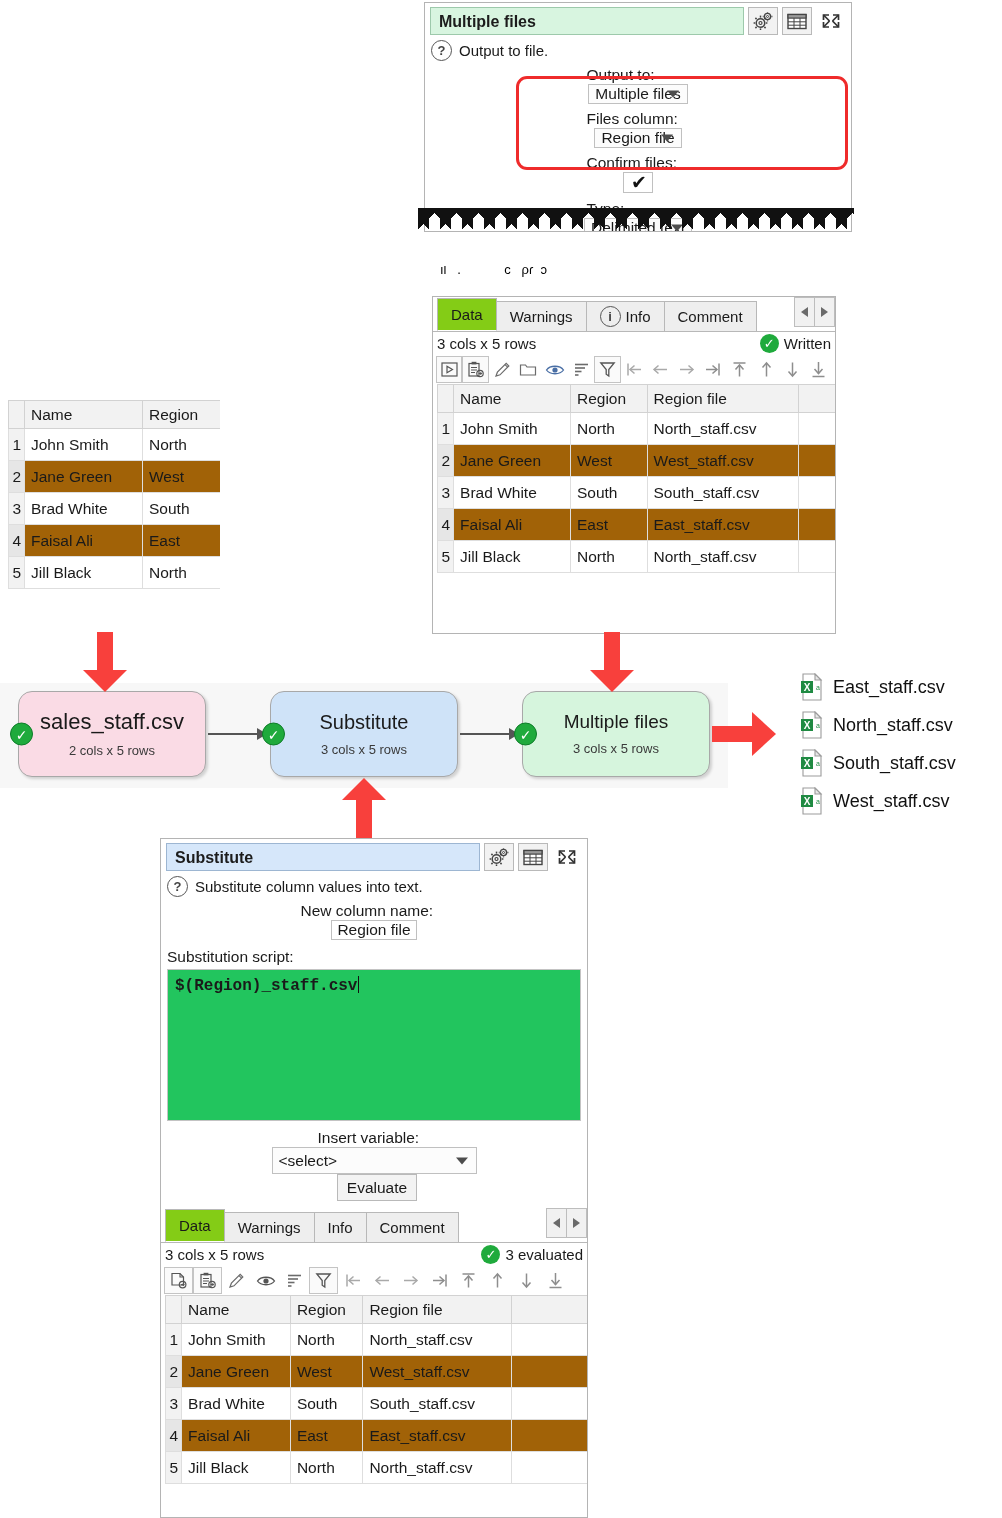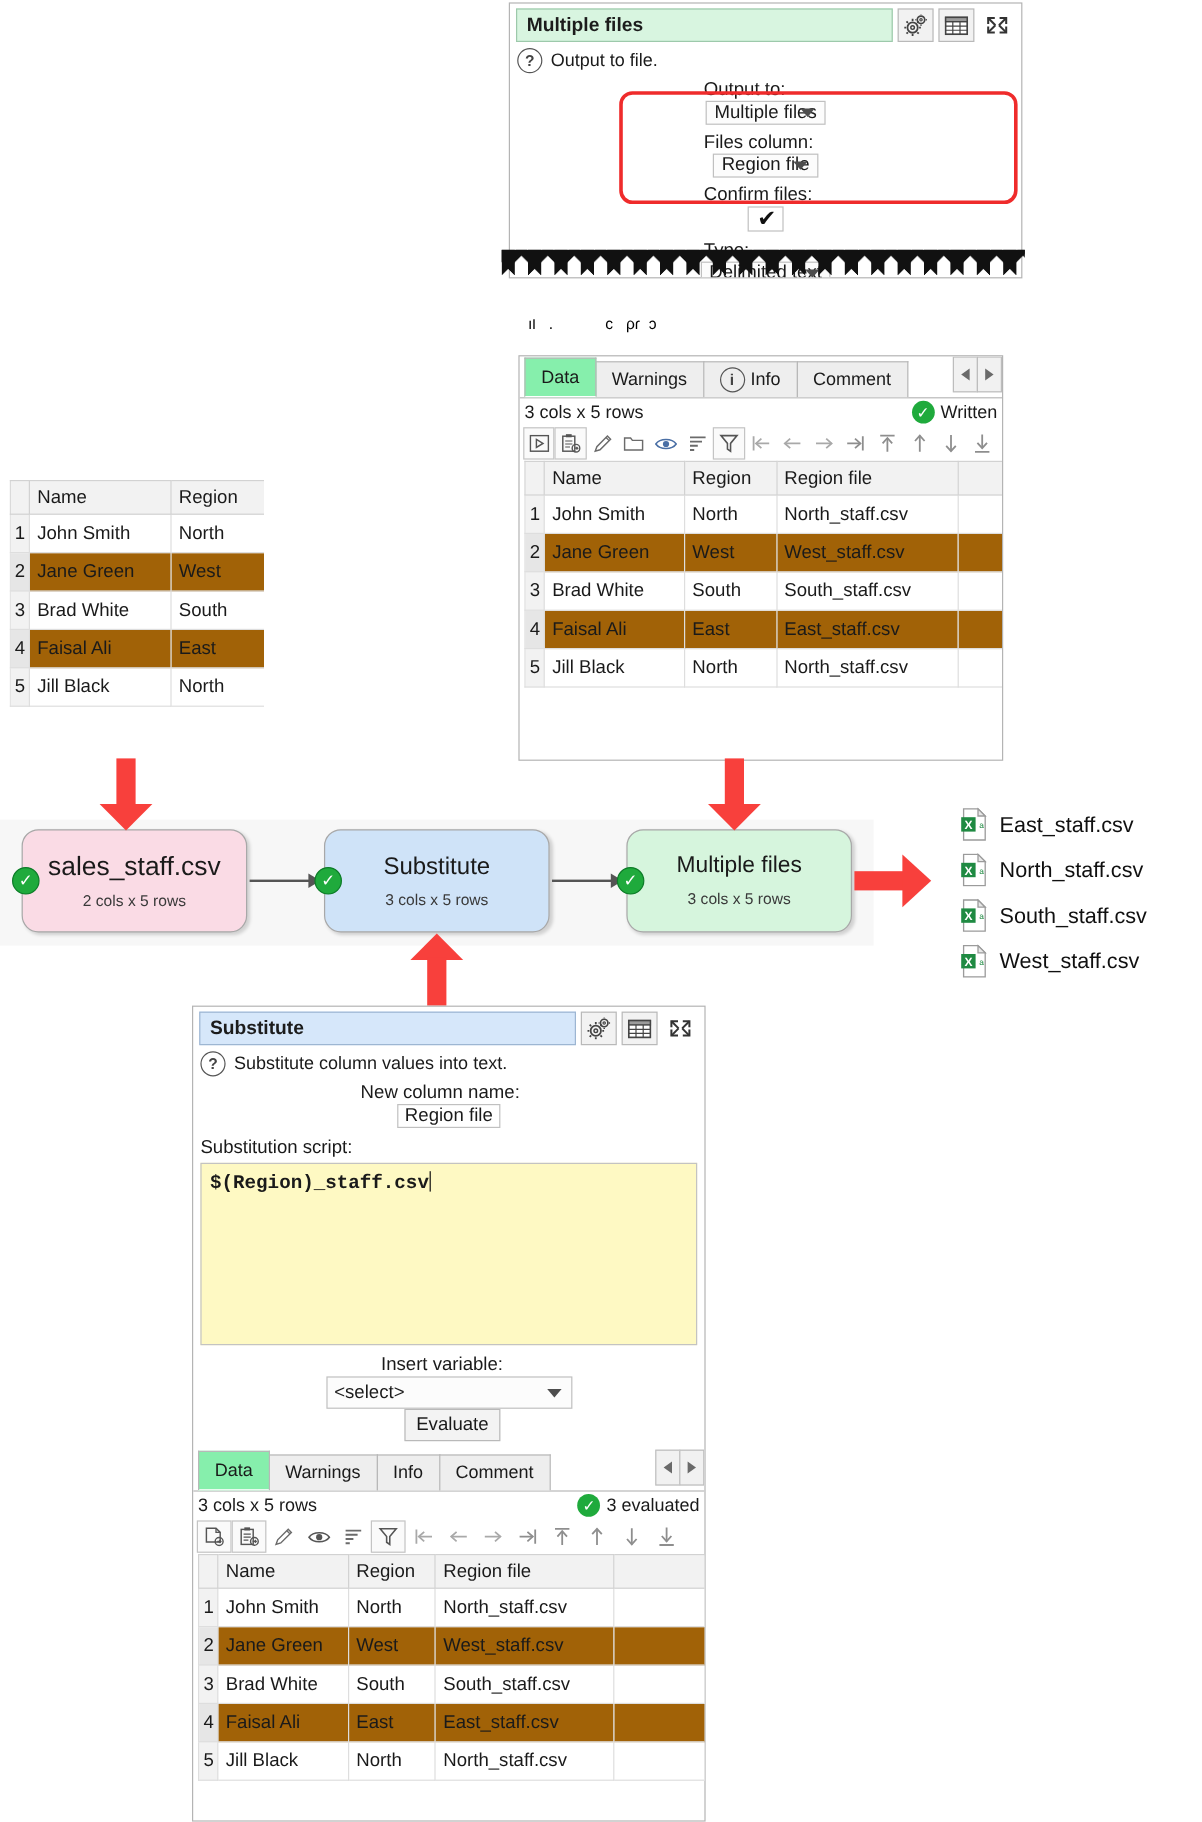--- a/index.html
+++ b/index.html
@@ -62,21 +62,21 @@
   }
   .checkbox-glyph{font-size:19px;line-height:1;color:#111;font-weight:bold;padding-left:2px;}
 
   
   .tabstrip{display:flex;align-items:flex-end;height:34px;border-bottom:1px solid #b8b8b8;padding-left:4px;}
   .tab{
     height:30px;display:flex;align-items:center;gap:5px;padding:0 13px;
     font-size:15px;border:1px solid #b8b8b8;border-bottom:none;background:#eeeeee;
     box-sizing:border-box;margin-right:-1px;
   }
-  .tab.active{background:#86efac;height:33px;border-bottom:1px solid #ffffff;position:relative;z-index:2;}
+  .tab.active{background:#84cc16;height:33px;border-bottom:1px solid #ffffff;position:relative;z-index:2;}
   .tabspin{display:flex;margin-left:auto;align-self:flex-start;}
   .spinbtn{
     width:21px;height:30px;border:1px solid #bdbdbd;background:#f1f1f1;
     display:flex;align-items:center;justify-content:center;box-sizing:border-box;margin-left:-1px;
   }
   .tri-l{width:0;height:0;border-top:5px solid transparent;border-bottom:5px solid transparent;border-right:7px solid #6a6a6a;}
   .tri-r{width:0;height:0;border-top:5px solid transparent;border-bottom:5px solid transparent;border-left:7px solid #6a6a6a;}
 
   .statusrow{display:flex;align-items:center;padding:2px 4px;font-size:15px;}
   .statusrow .right{margin-left:auto;display:flex;align-items:center;gap:5px;}
@@ -686,21 +686,21 @@
 
   <div class="formrow" style="margin-top:2px;">
     <span class="lbl" style="width:147px;">New column name:</span>
     <div class="textinput">
       <span>Region file</span>
     </div>
   </div>
 
   <div style="padding:7px 6px 3px 6px;font-size:15.5px;">Substitution script:</div>
 
-  <div style="margin:0 6px;height:152px;border:1px solid #c3c3c3;background:#fef9c3;padding:6px 7px;box-sizing:border-box;">
+  <div style="margin:0 6px;height:152px;border:1px solid #c3c3c3;background:#22c55e;padding:6px 7px;box-sizing:border-box;">
     <span style="font-family:'Liberation Mono','DejaVu Sans Mono',monospace;font-size:16px;font-weight:bold;">$(Region)_staff.csv</span><span class="cursor-bar"></span>
   </div>
 
   <div class="formrow" style="margin-top:7px;">
     <span class="lbl" style="width:113px;">Insert variable:</span>
     <div class="combo" style="flex:none;width:205px;">
       <span>&lt;select&gt;</span>
       <span class="caret"></span>
     </div>
     <div style="margin-left:6px;height:27px;min-width:80px;border:1px solid #b9b9b9;background:#f3f3f3;

